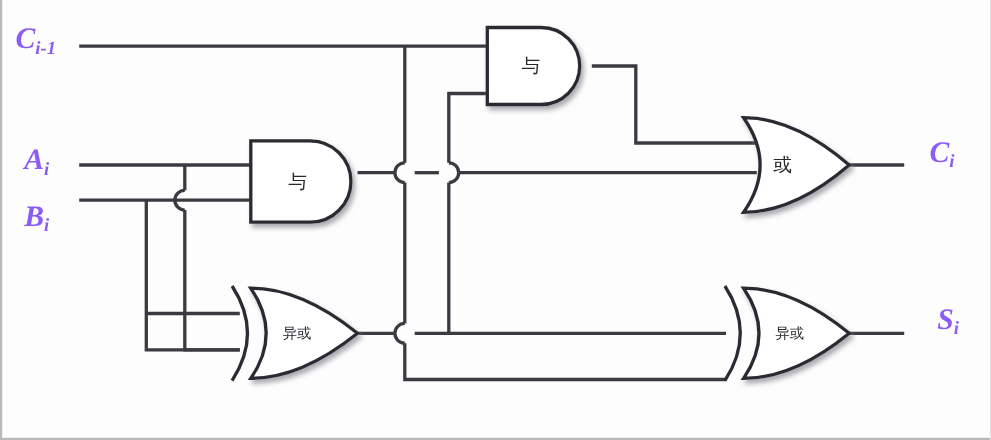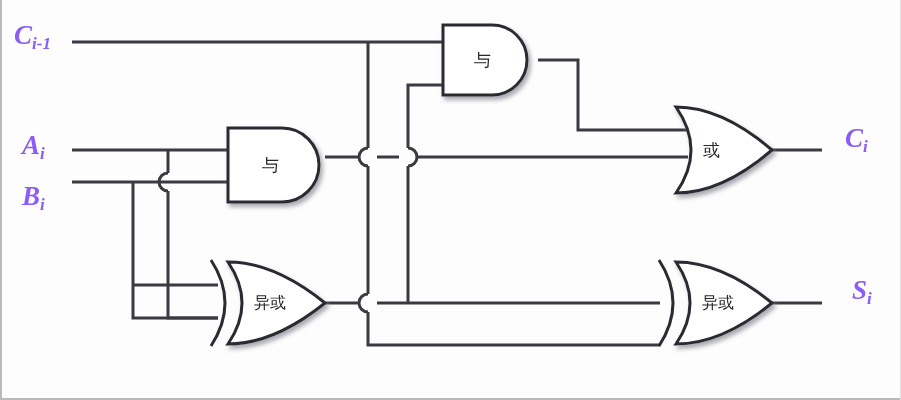--- a/index.html
+++ b/index.html
@@ -55,21 +55,21 @@
 
   .gate-text {
     position: absolute;
     font-family: "DejaVu Sans", sans-serif;
     font-size: 17px;
     color: #27272c;
     white-space: nowrap;
     transform: translate(-50%, -50%);
     letter-spacing: 1px;
   }
-  .gate-text.small { font-size: 16px; letter-spacing: 0px; }
+  .gate-text.small { font-size: 13px; letter-spacing: 0px; }
 </style>
 </head>
 <body>
 
 <div id="canvas">
 
   <div class="frame-edge" id="edge-left"></div>
   <div class="frame-edge" id="edge-bottom"></div>
   <div class="frame-edge" id="edge-right"></div>
 

